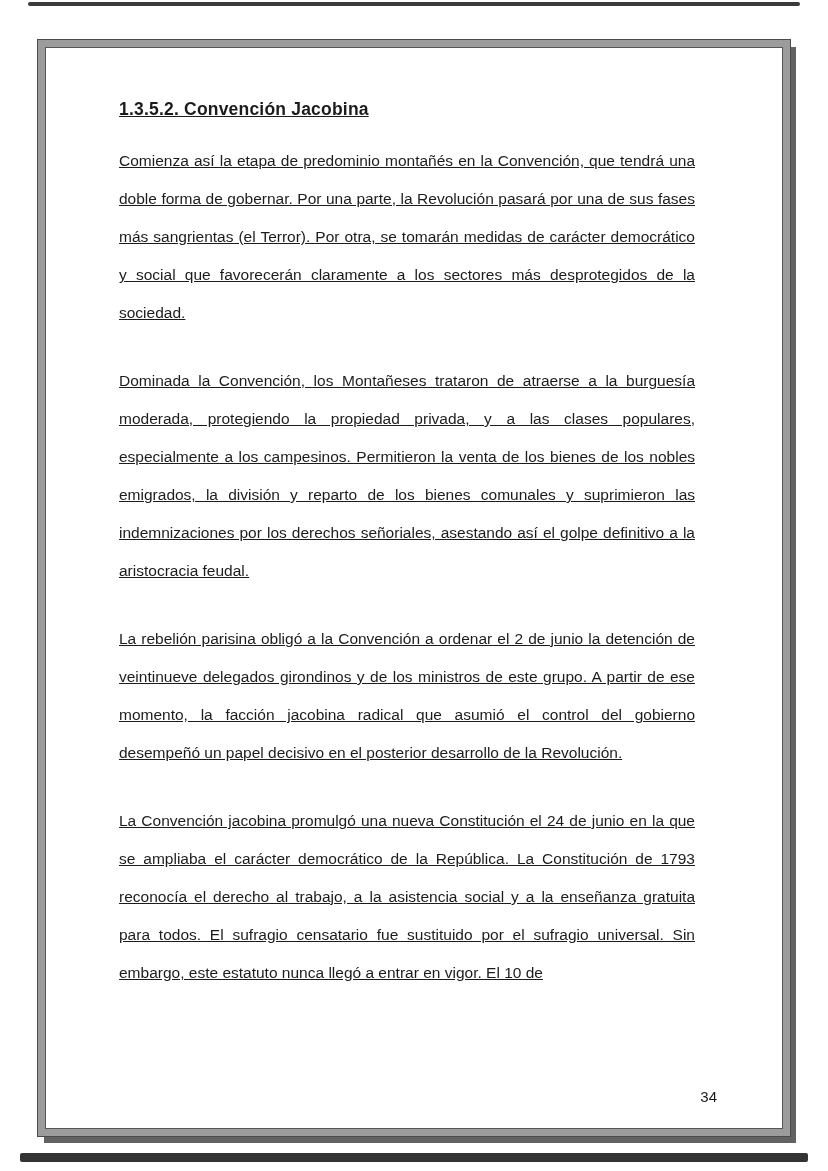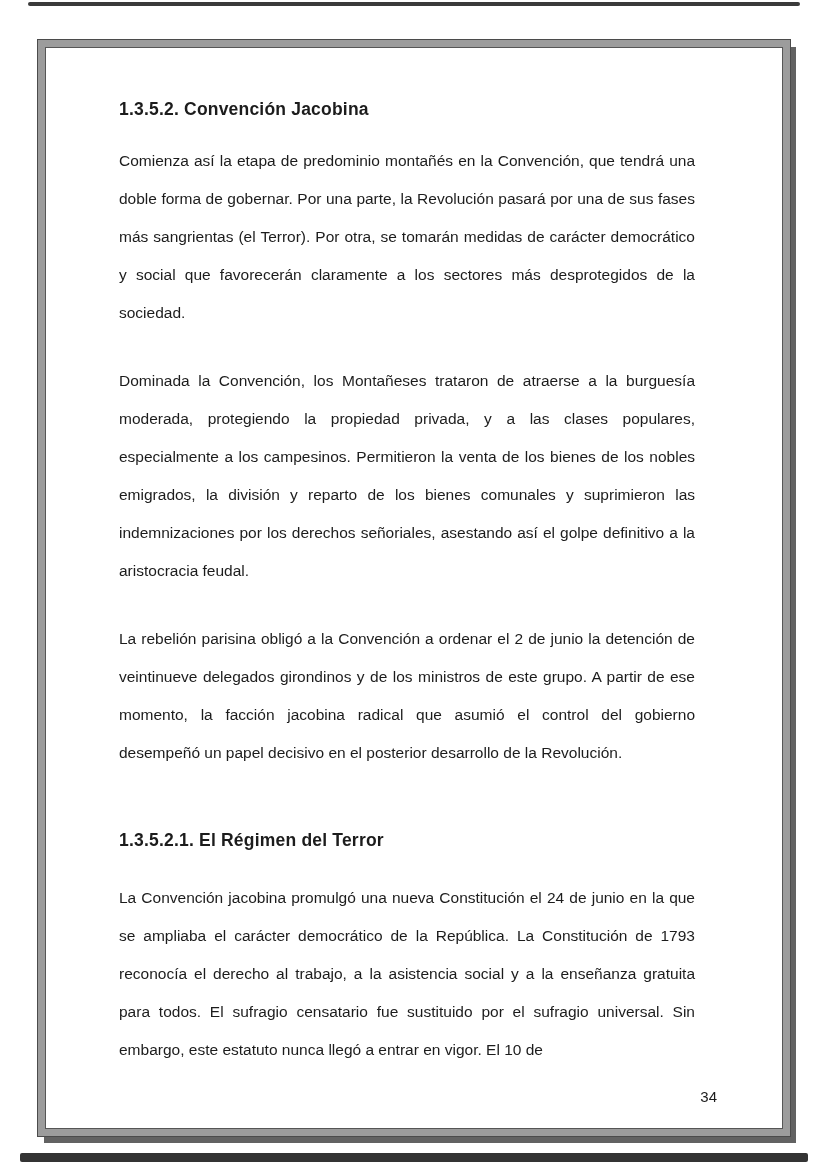--- a/index.html
+++ b/index.html
@@ -51,20 +51,21 @@
       6px 7px 0 0 rgba(45,45,45,0.75);
   }
   .content {
     position: absolute;
     left: 0;
     top: 0;
     right: 0;
     bottom: 0;
     padding: 52px 72px 0 74px;
     color: #1c1c1c;
+    text-decoration: underline;
   }
   .content h1 {
     font-size: 17.5px;
     font-weight: bold;
     margin: 0 0 22px 0;
     letter-spacing: 0.2px;
   }
   .content h2 {
     font-size: 17.5px;
     font-weight: bold;
@@ -96,21 +97,20 @@
     <div class="content">
 
       <h1>1.3.5.2.  Convención Jacobina</h1>
 
       <p>Comienza así la etapa de predominio montañés en la Convención, que tendrá una doble forma de gobernar. Por una parte, la Revolución pasará por una de sus fases más sangrientas (el Terror). Por otra, se tomarán medidas de carácter democrático y social que favorecerán claramente a los sectores más desprotegidos de la sociedad.</p>
 
       <p>Dominada la Convención, los Montañeses trataron de atraerse a la burguesía moderada, protegiendo la propiedad privada, y a las clases populares, especialmente a los campesinos. Permitieron la venta de los bienes de los nobles emigrados, la división y reparto de los bienes comunales y suprimieron las indemnizaciones por los derechos señoriales, asestando así el golpe definitivo a la aristocracia feudal.</p>
 
       <p>La rebelión parisina obligó a la Convención a ordenar el 2 de junio la detención de veintinueve delegados girondinos y de los ministros de este grupo. A partir de ese momento, la facción jacobina radical que asumió el control del gobierno desempeñó un papel decisivo en el posterior desarrollo de la Revolución.</p>
 
-      <h2>1.3.5.2.1. El Régimen del Terror</h2>
 
       <p>La Convención jacobina promulgó una nueva Constitución el 24 de junio en la que se ampliaba el carácter democrático de la República. La Constitución de 1793 reconocía el derecho al trabajo, a la asistencia social y a la enseñanza gratuita para todos. El sufragio censatario fue sustituido por el sufragio universal.  Sin embargo, este estatuto nunca llegó a entrar en vigor. El 10 de</p>
 
     </div>
 
     <div class="page-number">34</div>
   </div>
 
   <div class="bottom-strip"></div>
 

